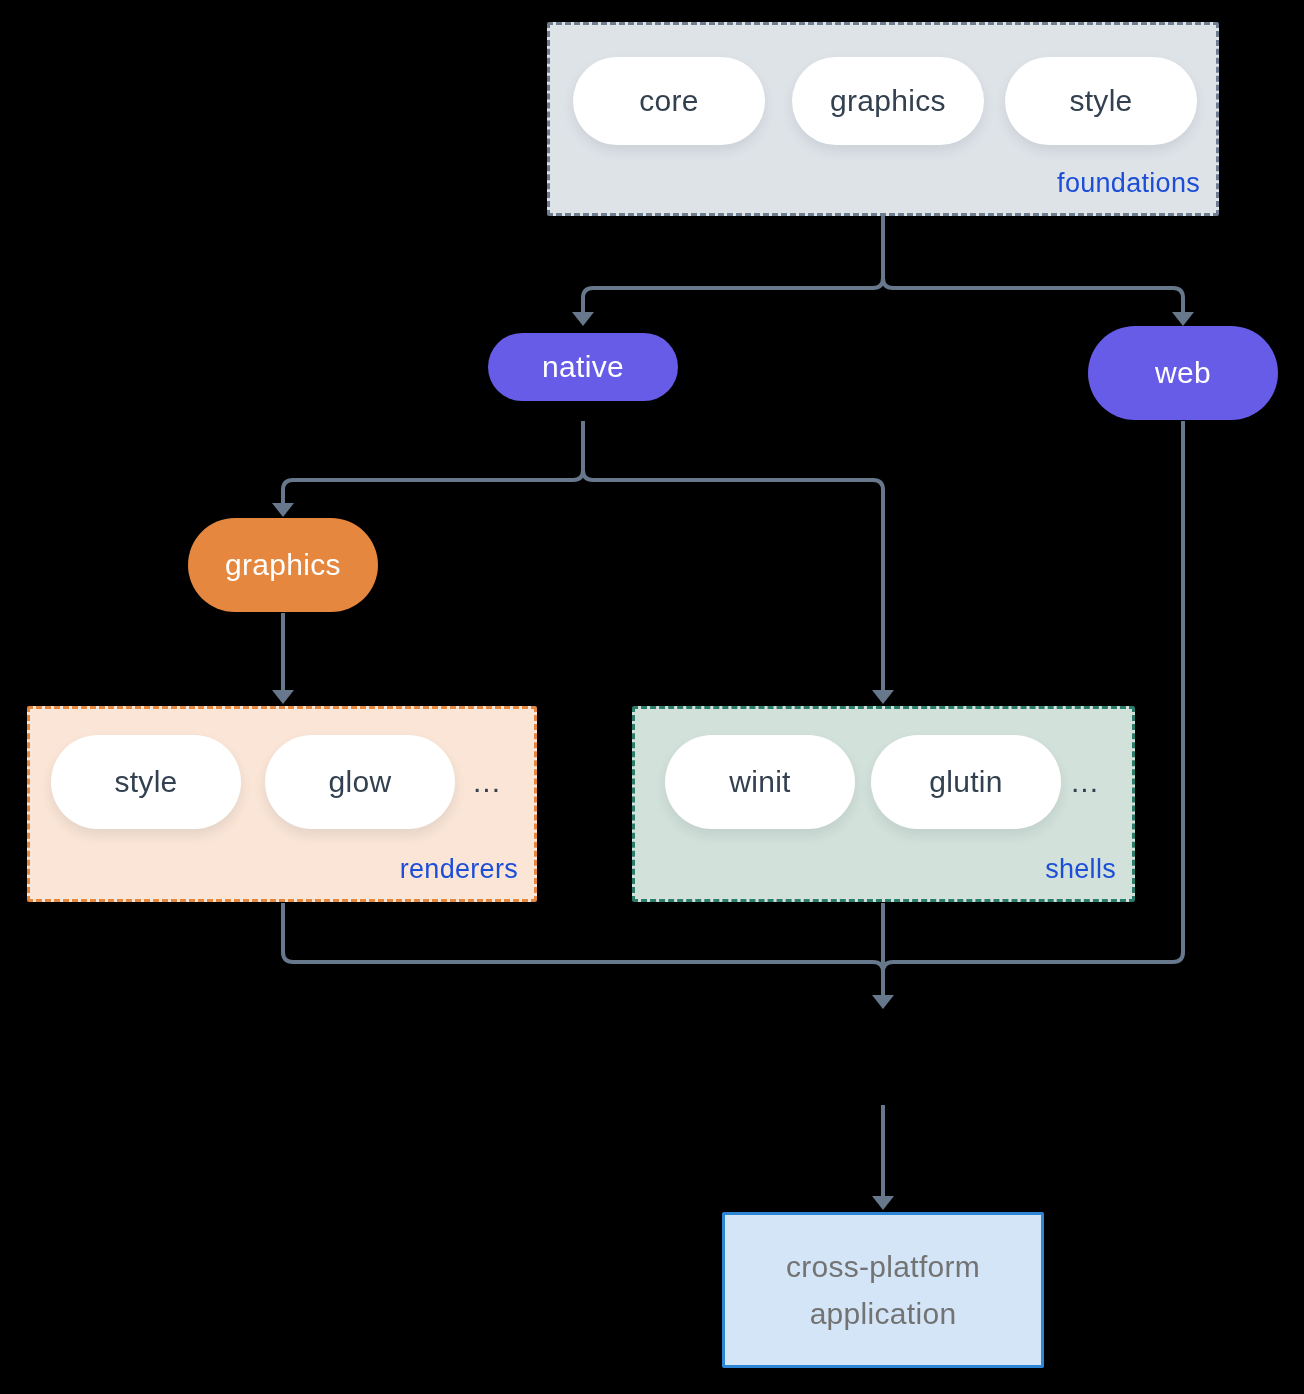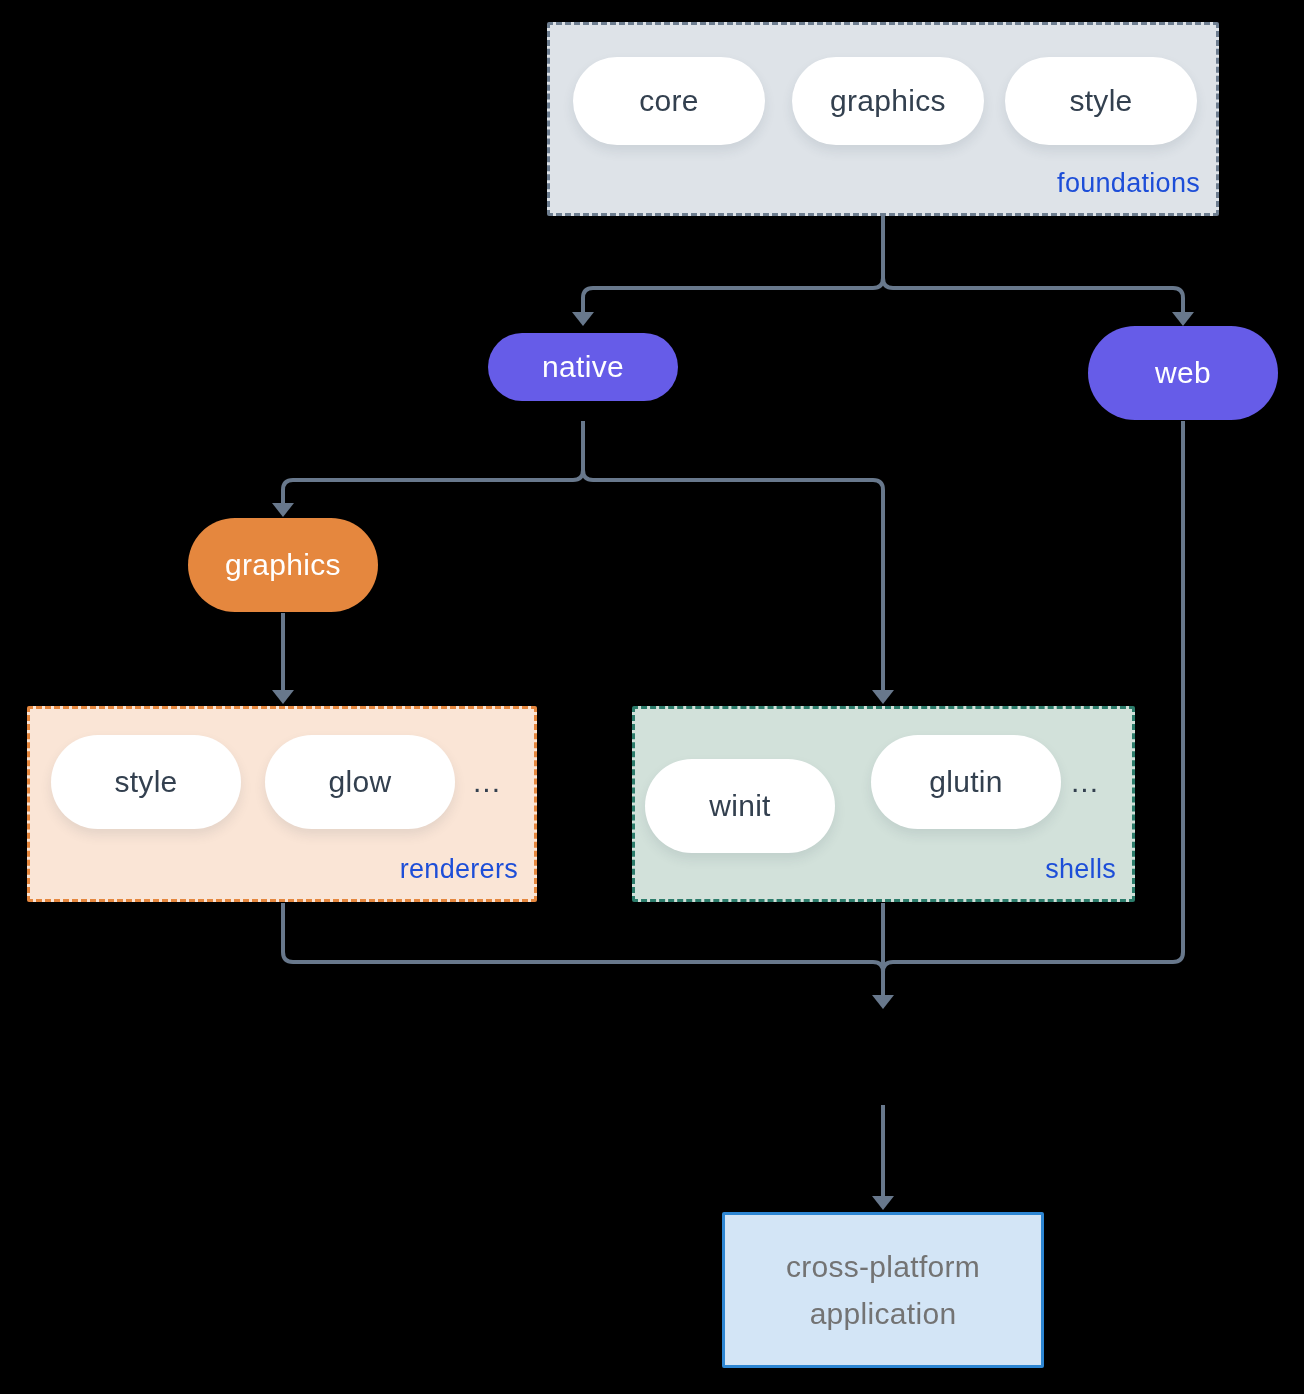--- a/index.html
+++ b/index.html
@@ -79,21 +79,21 @@
   
   .pos-core    { left: 23px;  top: 32px; width: 192px; height: 88px; }
   .pos-futures { left: 242px; top: 32px; width: 192px; height: 88px; }
   .pos-style   { left: 455px; top: 32px; width: 192px; height: 88px; }
 
   
   .pos-wgpu { left: 21px;  top: 26px; width: 190px; height: 94px; }
   .pos-glow { left: 235px; top: 26px; width: 190px; height: 94px; }
 
   
-  .pos-winit  { left: 10px;  top: 26px; width: 190px; height: 94px; margin-top: 24px; }
+  .pos-winit  { left: 30px;  top: 26px; width: 190px; height: 94px; }
   .pos-glutin { left: 236px; top: 26px; width: 190px; height: 94px; }
 
   .ellipsis {
     position: absolute;
     top: 26px; height: 94px; right: 22px; width: 50px;
     display: flex; align-items: center; justify-content: center;
     font-size: 30px;
     color: #33404f;
     letter-spacing: 1px;
   }

